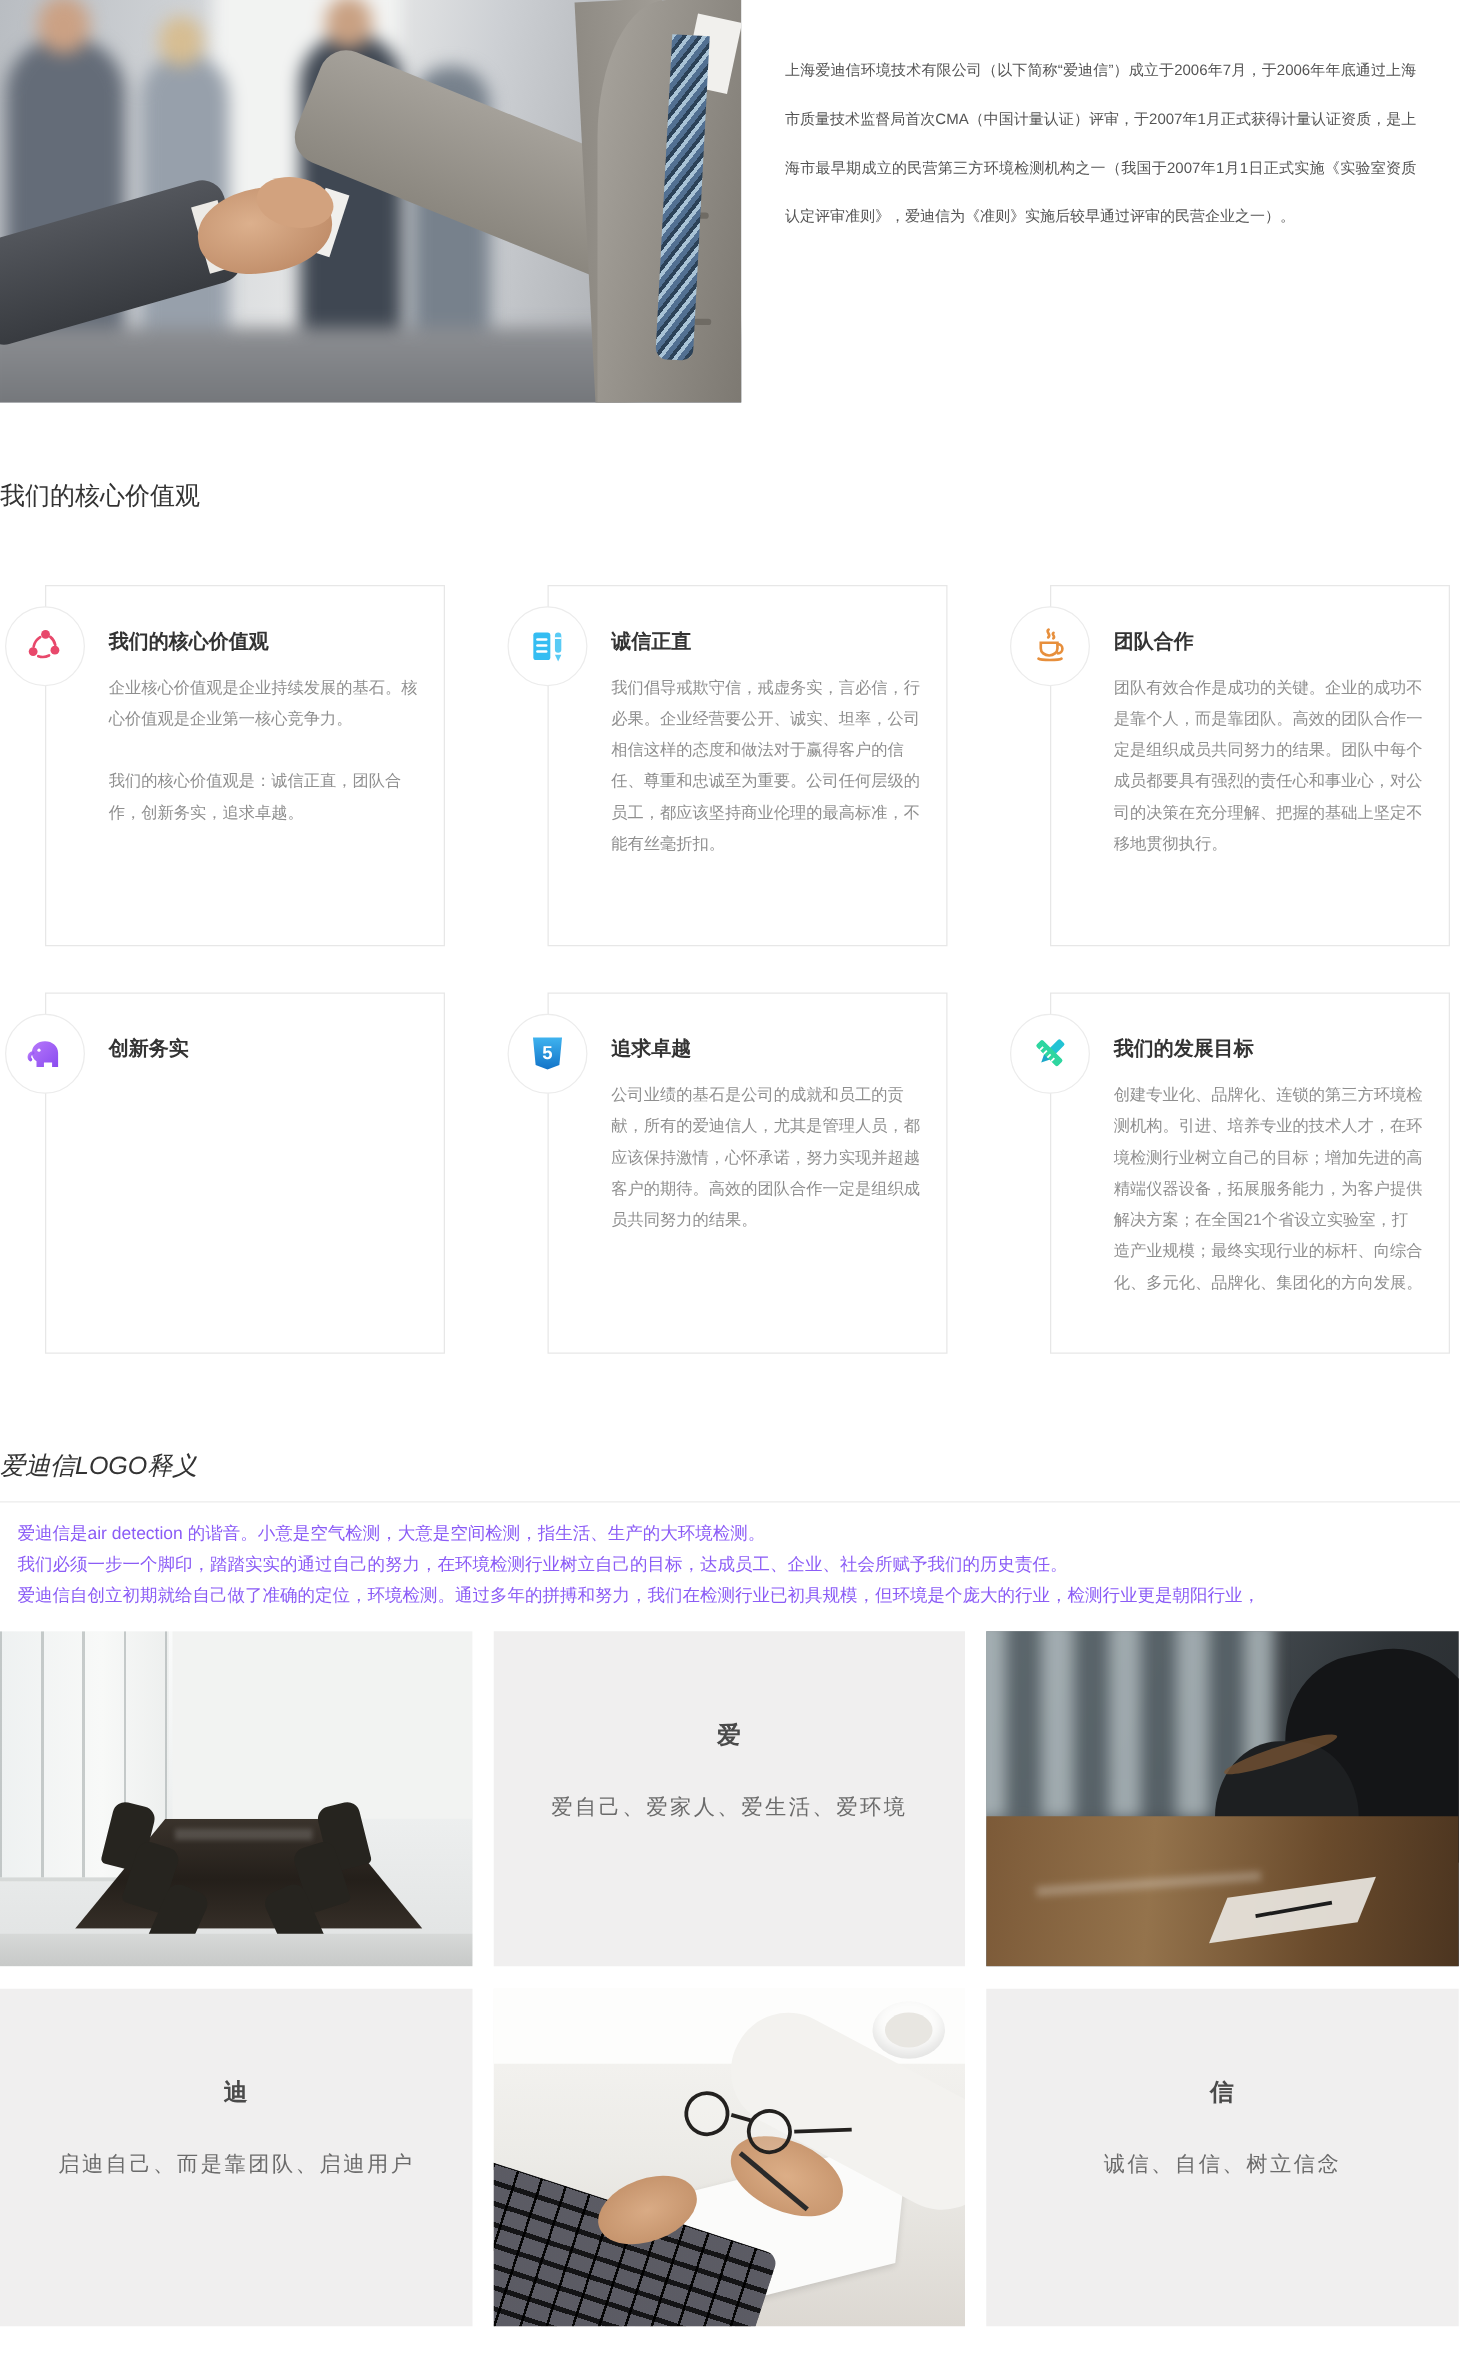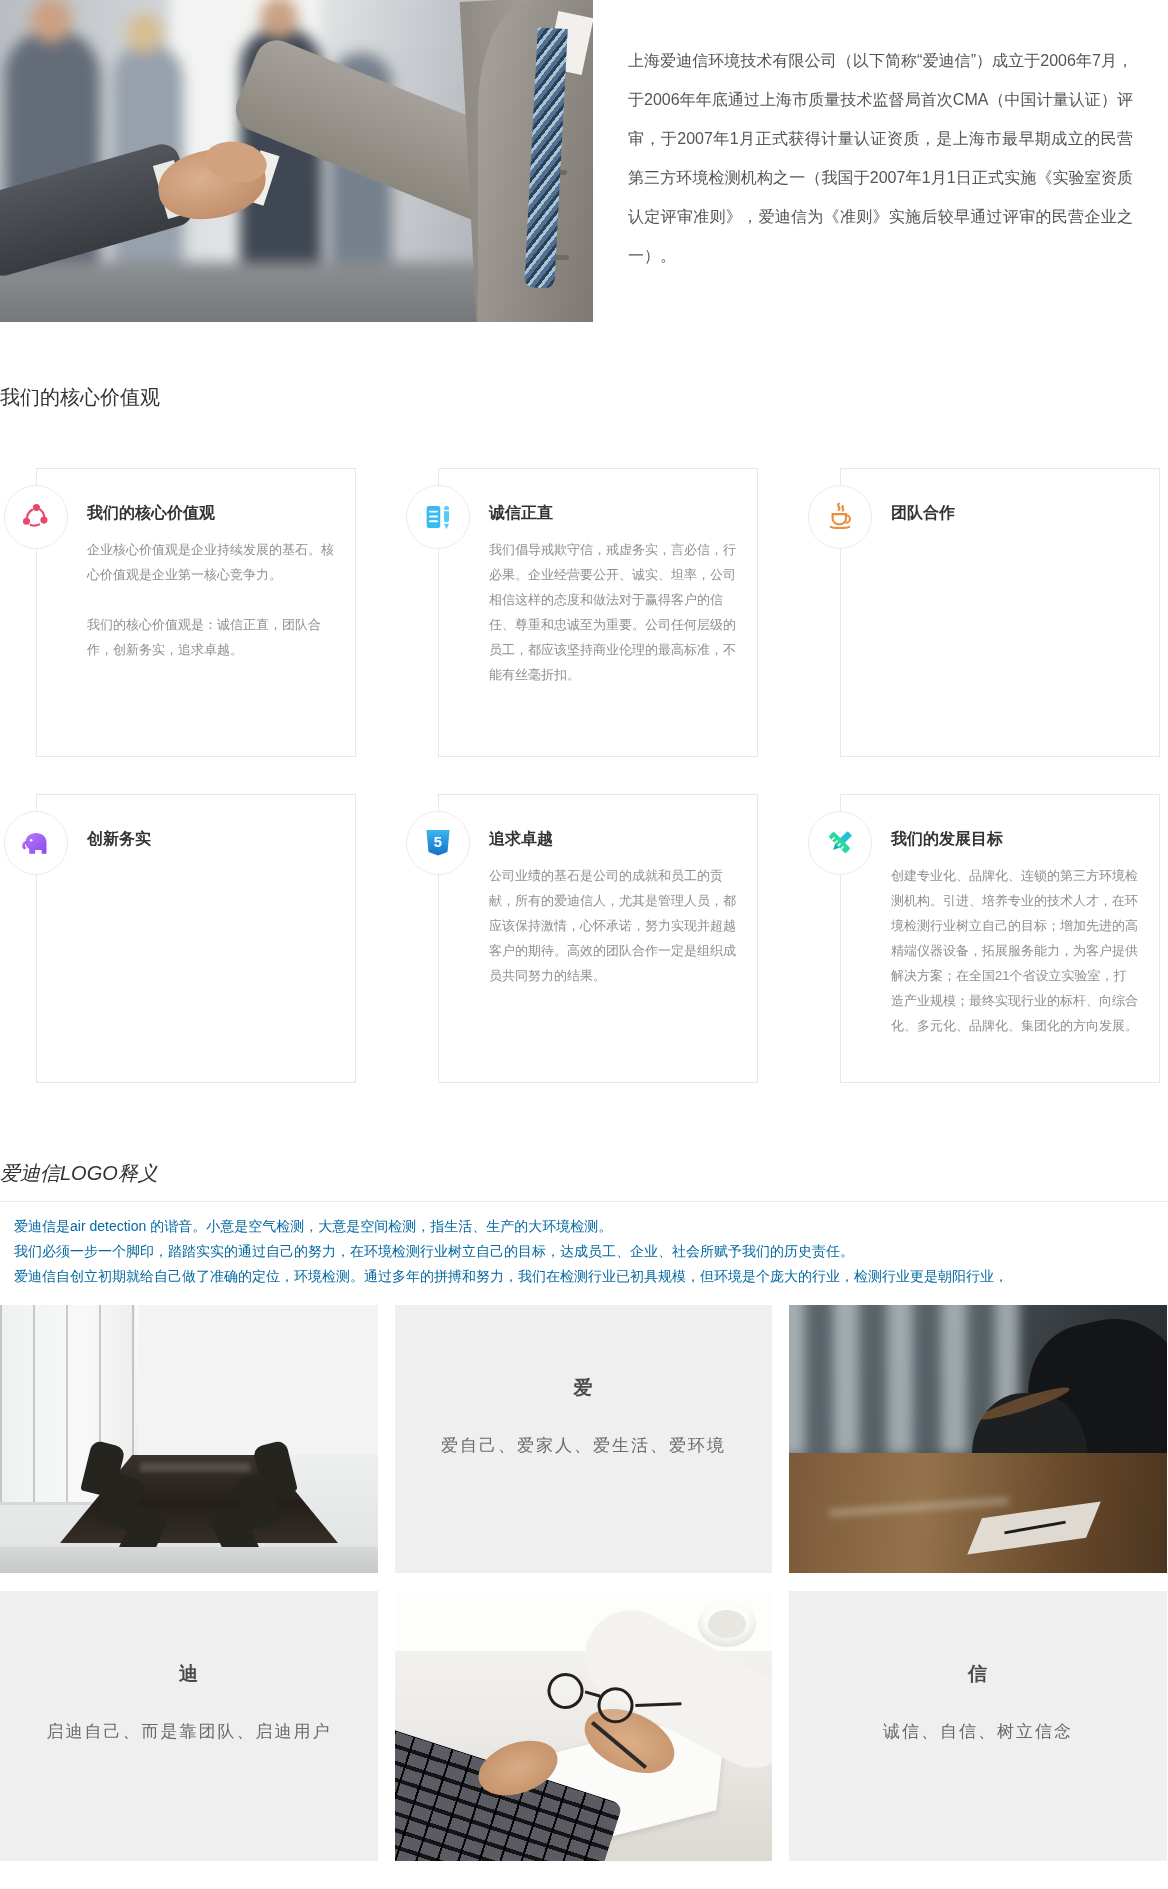--- a/index.html
+++ b/index.html
@@ -36,41 +36,41 @@
   .hs-tie { left:531px; top:28px; width:30px; height:260px; transform:rotate(3deg); border-radius:0 0 9px 9px;
     background:repeating-linear-gradient(125deg,#a9c3d6 0 3px,#527092 3px 7px,#2c4258 7px 10px); }
   .hs-armL { left:-25px; top:168px; width:215px; height:84px; background:linear-gradient(180deg,#53565c,#383b40); border-radius:18px; transform:rotate(-16deg); }
   .hs-cuffL { left:160px; top:162px; width:22px; height:55px; background:#eceae6; transform:rotate(-16deg); }
   .hs-cuffR { left:252px; top:152px; width:20px; height:52px; background:#f0efec; transform:rotate(18deg); }
   .hs-hands { left:158px; top:150px; width:108px; height:68px; border-radius:50% 45% 50% 45%; transform:rotate(-8deg);
     background:radial-gradient(ellipse at 40% 40%,#dcb08d,#c08d69 78%); }
   .hs-hand2 { left:205px; top:142px; width:62px; height:40px; border-radius:50%; background:#d2a27e; transform:rotate(10deg); }
 
   .intro-text { margin-left:35px; width:505px; padding-top:25px;
-    font-size:16px; line-height:39px; color:#545454; text-align:justify; }
+    font-size:12px; line-height:39px; color:#545454; text-align:justify; }
 
   
   .section-title { margin:61px 0 0 0; font-size:20px; line-height:28px; font-weight:400; color:#333; }
   .section-title.logo { margin-top:76px;font-style:italic; }
   .divider { border:none; border-top:1px solid #ececec; margin:14px 0 0 0; }
 
   
   .cards { display:grid; grid-template-columns:repeat(3,320px); column-gap:82px; row-gap:37px;
     padding-left:36px; margin-top:57px; }
   .card { position:relative; background:#fff; border:1px solid #e7e7e7; min-height:289px;
     padding:34px 20px 20px 50px; }
   .card h3 { margin:0 0 13px 0; font-size:16px; font-weight:bold; color:#333; }
   .card p { margin:0; font-size:13px; line-height:25px; color:#8f8f8f; }
   .card p + p { margin-top:25px; }
   .icon-circle { position:absolute; left:-33px; top:16px; width:64px; height:64px;
     background:#fff; border:1px solid #ececec; border-radius:50%;
     display:flex; align-items:center; justify-content:center; }
 
   
-  .logo-desc { margin:12px 0 0 14px; font-size:14px; line-height:25px; color:#0369a1; }
+  .logo-desc { margin:12px 0 0 14px; font-size:14px; line-height:25px; color:#8b5cf6; }
   .logo-desc div { white-space:nowrap; }
 
   
   .mosaic { display:grid; grid-template-columns:378px 377px 378px; grid-template-rows:268px 270px;
     gap:18px 17px; margin-top:16px; }
   .cell { position:relative; overflow:hidden; }
   .tile { background:#f0efef; text-align:center; }
   .tile-char { padding-top:70px; font-size:19px; font-weight:bold; color:#4a4a4a; letter-spacing:1px; }
   .tile-desc { margin-top:33px; font-size:17px; color:#6b6b6b; letter-spacing:2px; }
 
@@ -202,20 +202,21 @@
       <span class="icon-circle">
         <svg viewBox="0 0 24 24" width="34" height="34" fill="none" stroke="#e78f3c" stroke-width="1.5" stroke-linecap="round">
           <path d="M11.2 2.6 c-2 1.4 1.9 2.7 -.2 4.4"></path>
           <path d="M14 4.4 c-1.4 1 1.3 1.9 -.1 3.1"></path>
           <path d="M6.8 10 h9.4 v3.2 a4.7 4 0 0 1 -9.4 0 Z"></path>
           <path d="M16.4 10.8 a2.6 2.6 0 0 1 0 5.2"></path>
           <path d="M5.5 19 c1.5 1 11.5 1 13 0"></path>
         </svg>
       </span>
       <h3>团队合作</h3>
+      <p>团队有效合作是成功的关键。企业的成功不是靠个人，而是靠团队。高效的团队合作一定是组织成员共同努力的结果。团队中每个成员都要具有强烈的责任心和事业心，对公司的决策在充分理解、把握的基础上坚定不移地贯彻执行。</p>
     </div>
 
     <div class="card">
       <span class="icon-circle">
         <svg viewBox="0 0 24 24" width="34" height="34">
           <defs>
             <linearGradient id="gpe" x1="0" y1="0" x2="1" y2="1">
               <stop offset="0" stop-color="#b678fa"></stop>
                 <stop offset="1" stop-color="#8a4bf0"></stop>
             </linearGradient>

